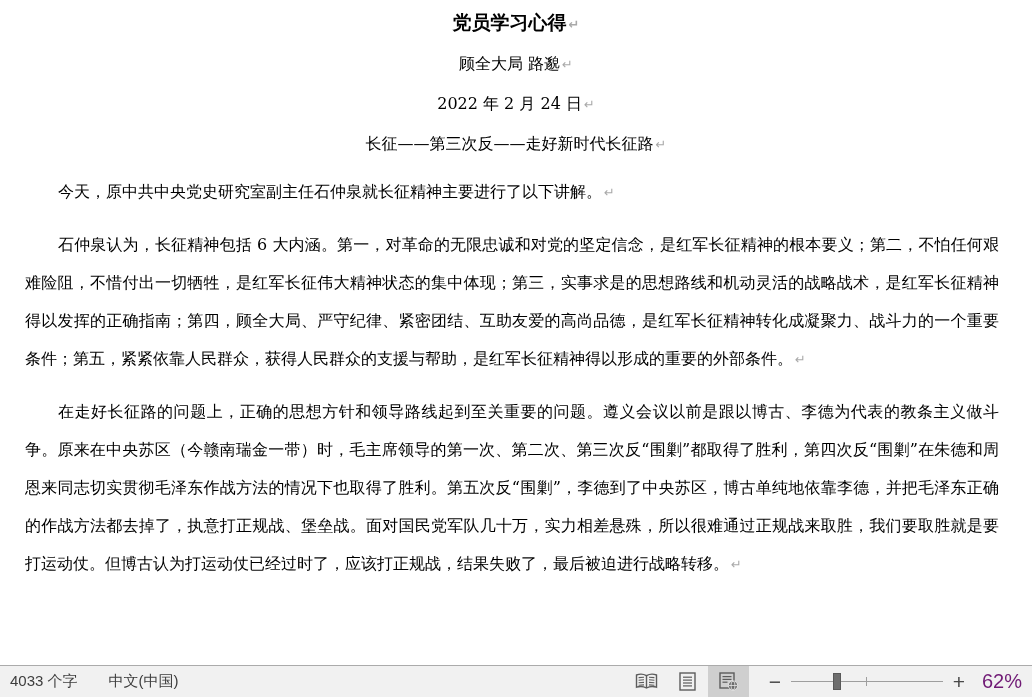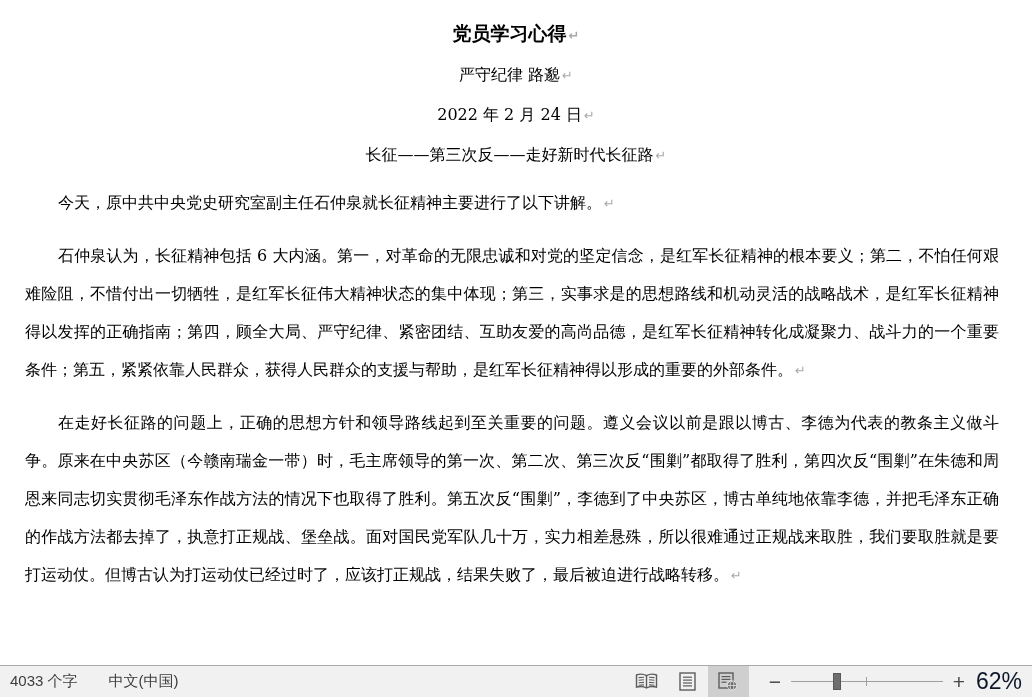--- a/index.html
+++ b/index.html
@@ -10,21 +10,21 @@
     overflow: hidden;
     font-family: "DejaVu Sans", sans-serif;
     position: relative;
   }
 
   
   .doc {
     position: absolute; top: 0; left: 0;
     width: 1032px; height: 665px;
     background: #ffffff;
-    padding: 14px 25px 0 25px;
+    padding: 3px 25px 0 25px;
     font-family: "DejaVu Serif", serif;
     color: #000000;
     overflow: hidden;
     cursor: text;
   }
   .line-center {
     margin: 0; text-align: center;
     font-size: 16px; line-height: 39px;
     white-space: nowrap;
   }
@@ -82,34 +82,34 @@
   .slider { position: relative; width: 152px; height: 31px; margin: 0 3px; cursor: pointer; }
   .slider .track { position: absolute; left: 0; right: 0; top: 15px; height: 1px; background: #9e9e9e; }
   .slider .tick  { position: absolute; left: 75px; top: 11px; width: 1px; height: 9px; background: #9e9e9e; }
   .slider .thumb {
     position: absolute; left: 42px; top: 7px;
     width: 8px; height: 17px;
     background: #6e6e6e; border: 1px solid #585858;
     cursor: grab;
   }
   .zoomlevel {
-    font-size: 23px; color: #0f172a;
-    min-width: 46px; 
+    font-size: 20px; color: #701a75;
+    min-width: 46px; text-align: right;
     margin: 0 10px 0 4px; cursor: pointer;
   }
   .icon-svg { display: block; }
 </style>
 </head>
 <body>
 
 <div class="doc">
 
   <p class="line-center line-title"><span>党员学习心得</span><span class="pmark">↵</span></p>
 
-  <p class="line-center"><span>严守纪律 路邈</span><span class="pmark">↵</span></p>
+  <p class="line-center"><span>顾全大局 路邈</span><span class="pmark">↵</span></p>
 
   <p class="line-center"><span>2022 年 2 月 24 日</span><span class="pmark">↵</span></p>
 
   <p class="line-center"><span>长征——第三次反——走好新时代长征路</span><span class="pmark">↵</span></p>
 
   <p class="body-para first"><span>今天，原中共中央党史研究室副主任石仲泉就长征精神主要进行了以下讲解。</span><span class="pmark">↵</span></p>
 
   <p class="body-para"><span>石仲泉认为，长征精神包括 6 大内涵。第一，对革命的无限忠诚和对党的坚定信念，是红军长征精神的根本要义；第二，不怕任何艰难险阻，不惜付出一切牺牲，是红军长征伟大精神状态的集中体现；第三，实事求是的思想路线和机动灵活的战略战术，是红军长征精神得以发挥的正确指南；第四，顾全大局、严守纪律、紧密团结、互助友爱的高尚品德，是红军长征精神转化成凝聚力、战斗力的一个重要条件；第五，紧紧依靠人民群众，获得人民群众的支援与帮助，是红军长征精神得以形成的重要的外部条件。</span><span class="pmark">↵</span></p>
 
   <p class="body-para"><span>在走好长征路的问题上，正确的思想方针和领导路线起到至关重要的问题。遵义会议以前是跟以博古、李德为代表的教条主义做斗争。原来在中央苏区（今赣南瑞金一带）时，毛主席领导的第一次、第二次、第三次反“围剿”都取得了胜利，第四次反“围剿”在朱德和周恩来同志切实贯彻毛泽东作战方法的情况下也取得了胜利。第五次反“围剿”，李德到了中央苏区，博古单纯地依靠李德，并把毛泽东正确的作战方法都去掉了，执意打正规战、堡垒战。面对国民党军队几十万，实力相差悬殊，所以很难通过正规战来取胜，我们要取胜就是要打运动仗。但博古认为打运动仗已经过时了，应该打正规战，结果失败了，最后被迫进行战略转移。</span><span class="pmark">↵</span></p>

